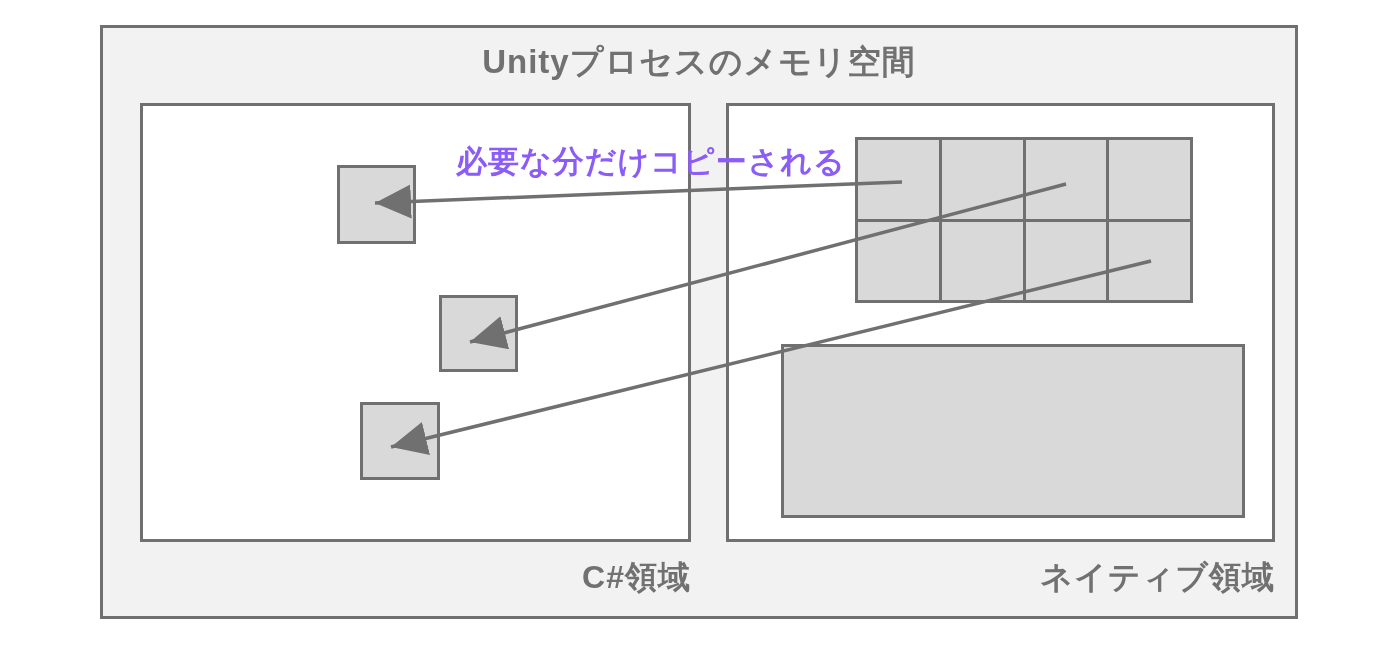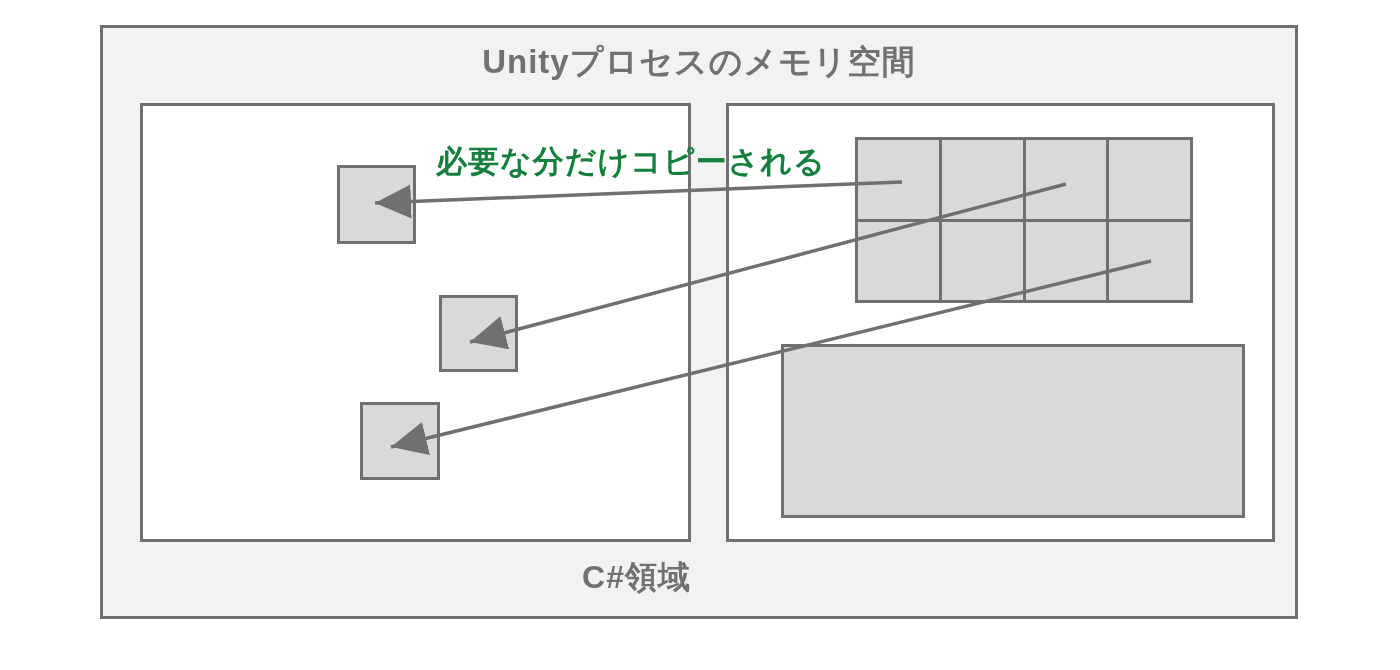--- a/index.html
+++ b/index.html
@@ -28,22 +28,22 @@
   .right-box { left: 726px; width: 549px; }
 
   .region-label {
     position: absolute; top: 556px; text-align: right;
     font-size: 32px; font-weight: bold; color: #717171; letter-spacing: 1px;
   }
   .csharp-label { left: 140px; width: 551px; }
   .native-label { left: 726px; width: 549px; }
 
   .annotation {
-    position: absolute; left: 436px; top: 141px;
-    font-size: 31px; font-weight: bold; color: #15803d; letter-spacing: 1px;
+    position: absolute; left: 456px; top: 141px;
+    font-size: 31px; font-weight: bold; color: #8b5cf6; letter-spacing: 1px;
     white-space: nowrap;
   }
 
   .mem-square {
     position: absolute; background: #d9d9d9; border: 3px solid #707070;
   }
   .sq1 { left: 337px; top: 165px; width: 79px; height: 79px; }
   .sq2 { left: 439px; top: 295px; width: 79px; height: 77px; }
   .sq3 { left: 360px; top: 402px; width: 80px; height: 78px; }
 
@@ -100,14 +100,15 @@
       <marker id="arrowhead" markerUnits="userSpaceOnUse" markerWidth="40" markerHeight="36" refX="36" refY="17" orient="auto">
         <path d="M0,0 L36,17 L0,34 Z" fill="#707070"></path>
       </marker>
     </defs>
     <line x1="902" y1="182" x2="375" y2="203" stroke="#707070" stroke-width="3.5" marker-end="url(#arrowhead)"></line>
     <line x1="1066" y1="184" x2="470" y2="342" stroke="#707070" stroke-width="3.5" marker-end="url(#arrowhead)"></line>
     <line x1="1151" y1="261" x2="391" y2="447" stroke="#707070" stroke-width="3.5" marker-end="url(#arrowhead)"></line>
   </svg>
 
   <div class="region-label csharp-label">C#領域</div>
+  <div class="region-label native-label">ネイティブ領域</div>
 
 </div>
 
 </body></html>

